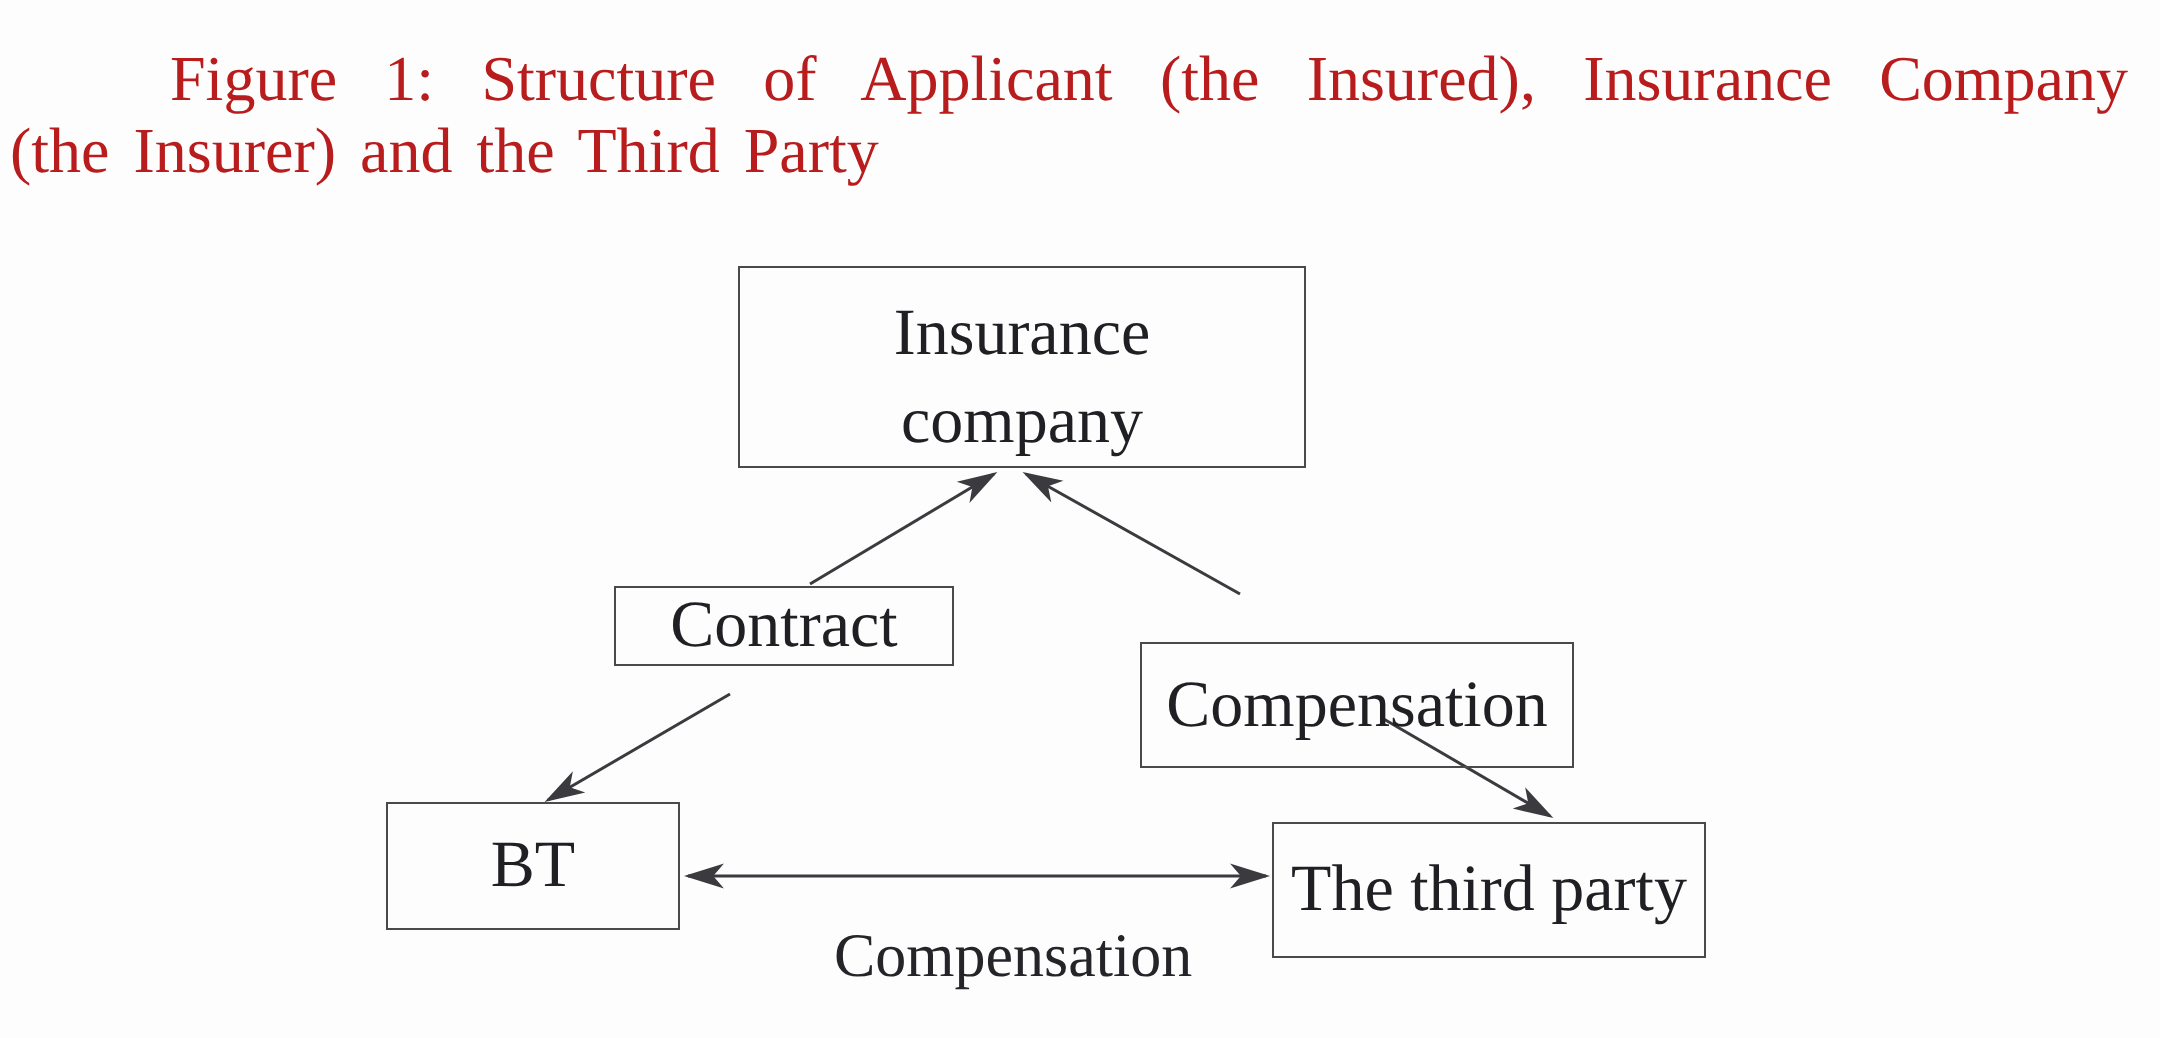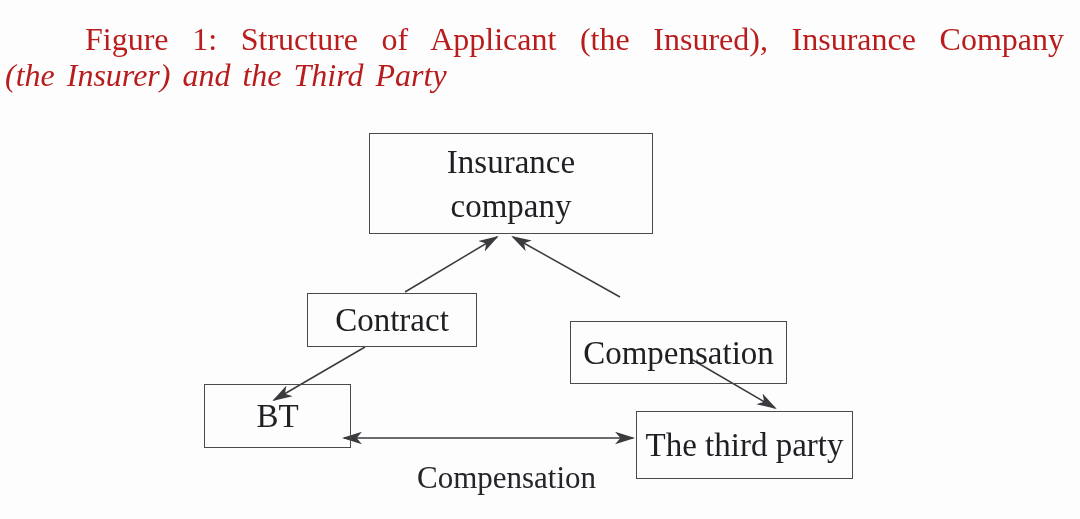--- a/index.html
+++ b/index.html
@@ -27,43 +27,42 @@
     color: #b91c1c;
   }
   .caption-l1 {
     text-indent: 80px;
     text-align: justify;
     text-align-last: justify;
     white-space: nowrap;
   }
   .caption-l2 {
     word-spacing: 4px;
-    font-style: italic;
   }
   
   .node {
     position: absolute;
     box-sizing: border-box;
     border: 1.6px solid #4a4a4a;
     background: transparent;
     display: flex;
     align-items: center;
     justify-content: center;
     font-size: 33px;
     color: #1f1f24;
   }
   .node span {
     text-align: center;
     white-space: pre-line;
     line-height: 44px;
   }
-  .node-insurance    { left: 369px; top: 133px; width: 284px; height: 101px; }
-  .node-contract     { left: 307px; top: 293px; width: 170px; height: 54px;  }
+  .node-insurance    { left: 369px; top: 133px; width: 284px; height: 101px; align-items: flex-end; }
+  .node-contract     { left: 307px; top: 293px; width: 170px; height: 40px;  }
   .node-compensation { left: 570px; top: 296px; width: 217px; height: 63px; margin-top: 25px;  }
-  .node-bt           { left: 193px; top: 384px; width: 147px; height: 64px; margin-left: 11px;  }
+  .node-bt           { left: 193px; top: 401px; width: 147px; height: 64px;  }
   .node-third        { left: 636px; top: 411px; width: 217px; height: 68px; font-family: Liberation Serif, serif;  }
   
   .edge-label {
     position: absolute;
     left: 417px;
     top: 460px;
     font-size: 31px;
     color: #242429;
   }
   

